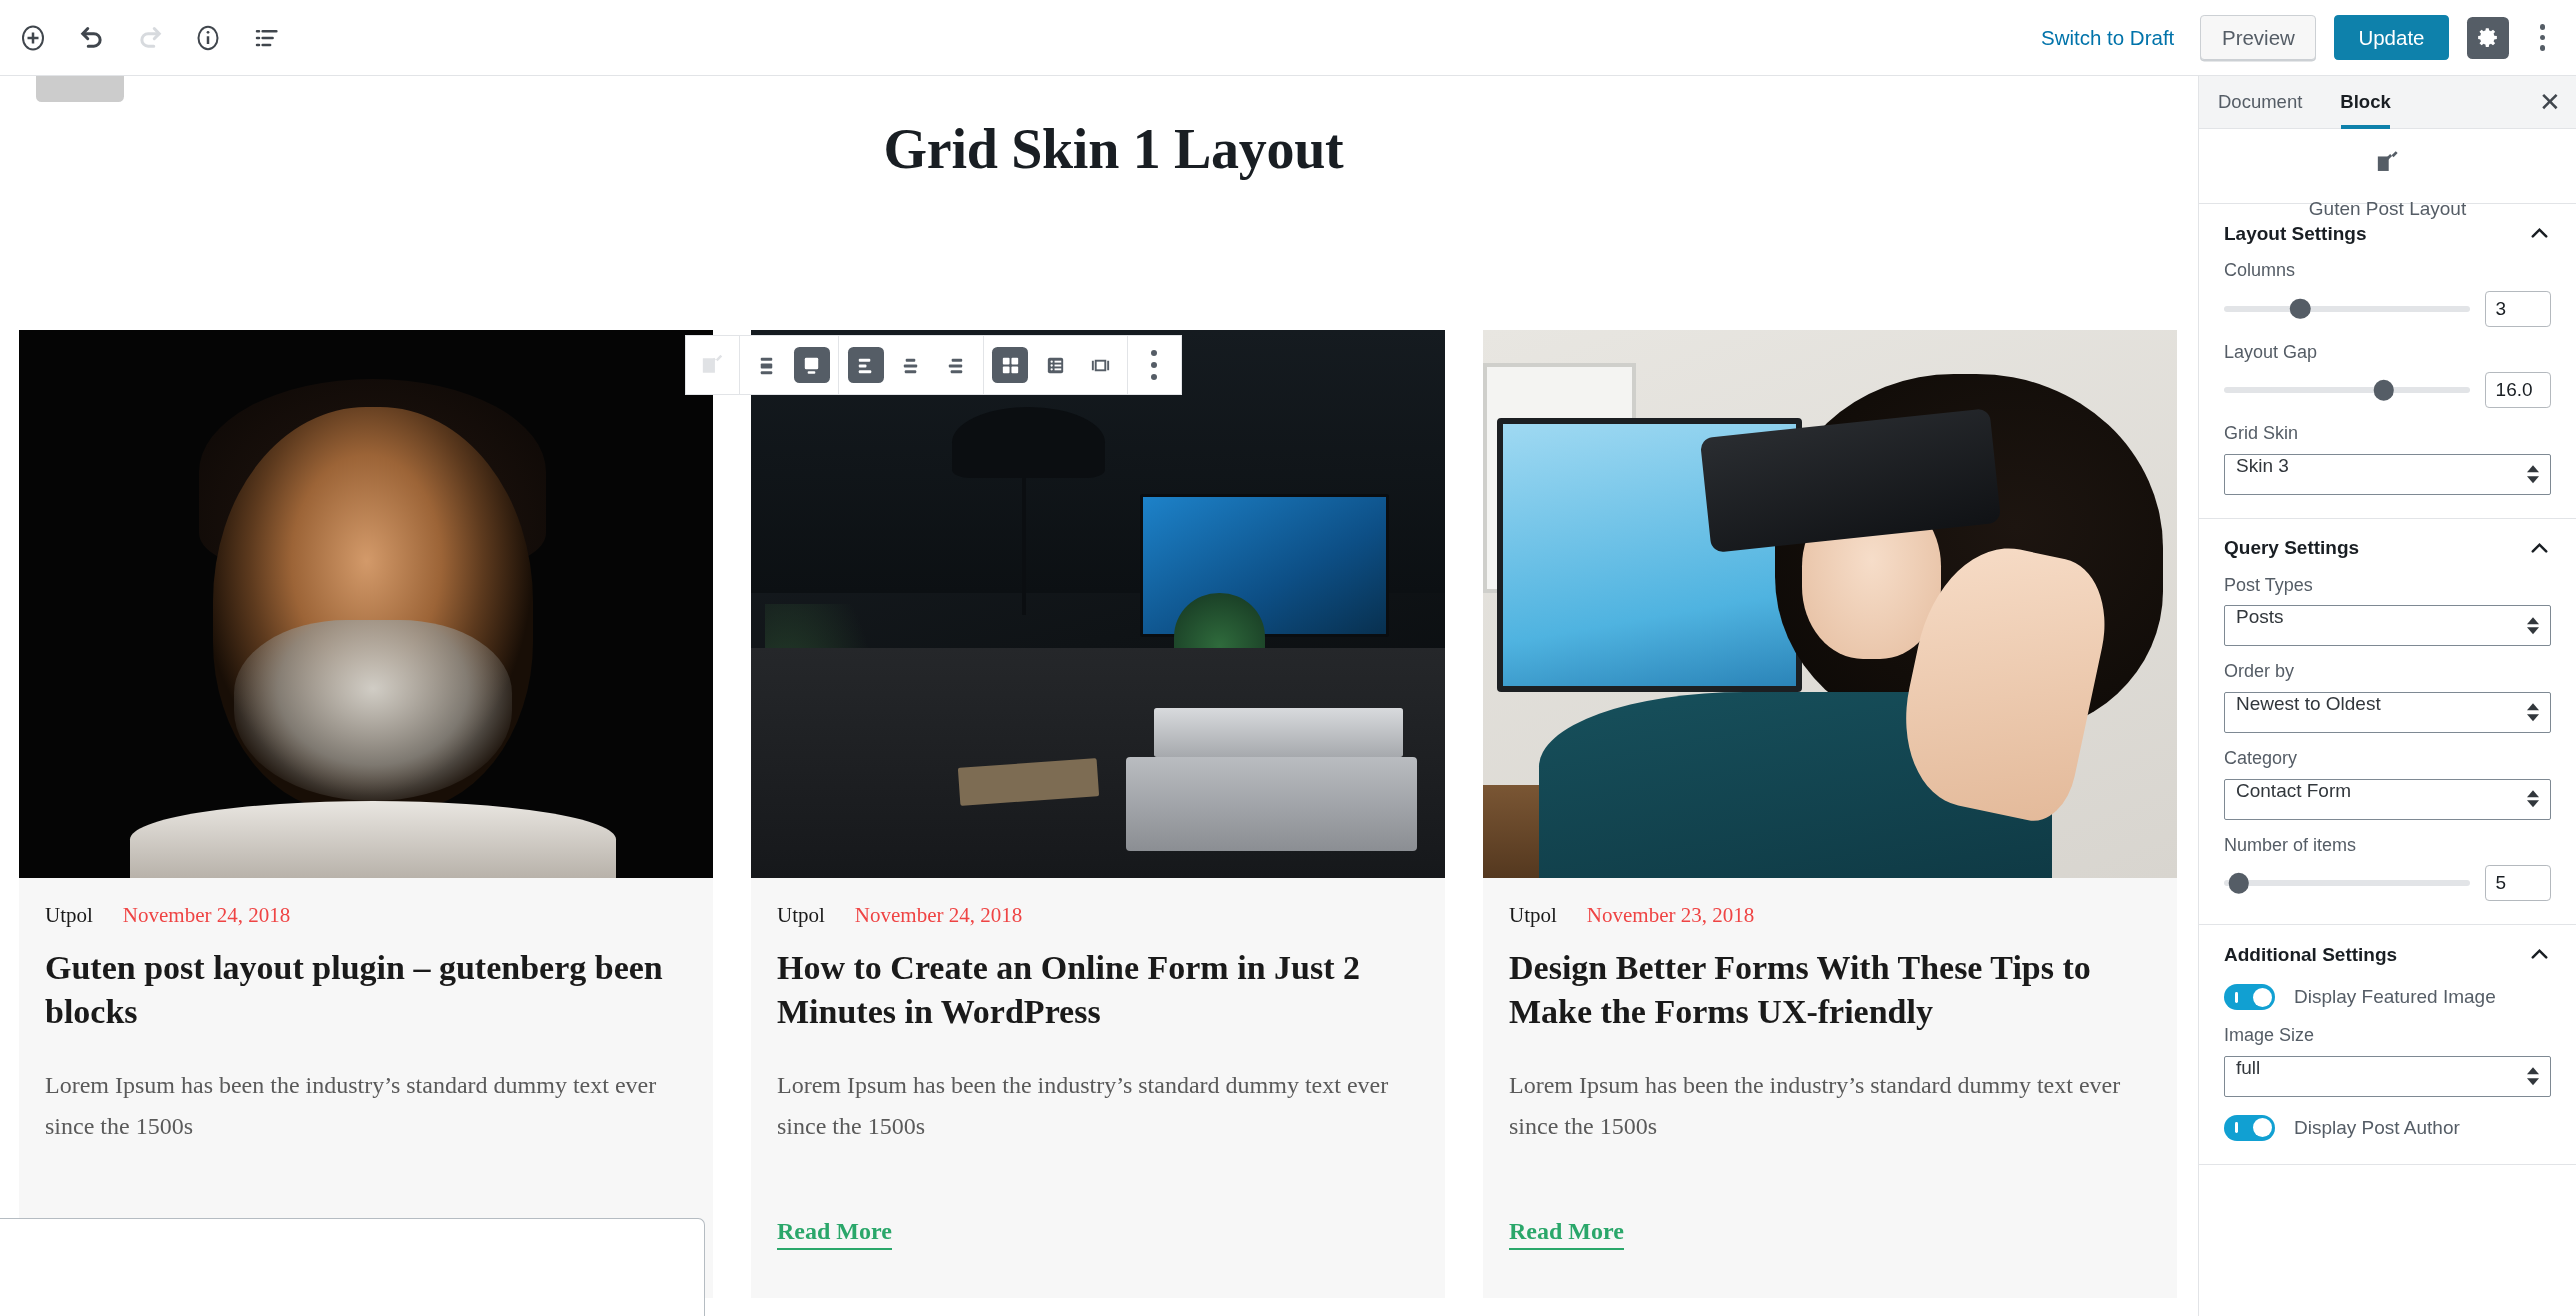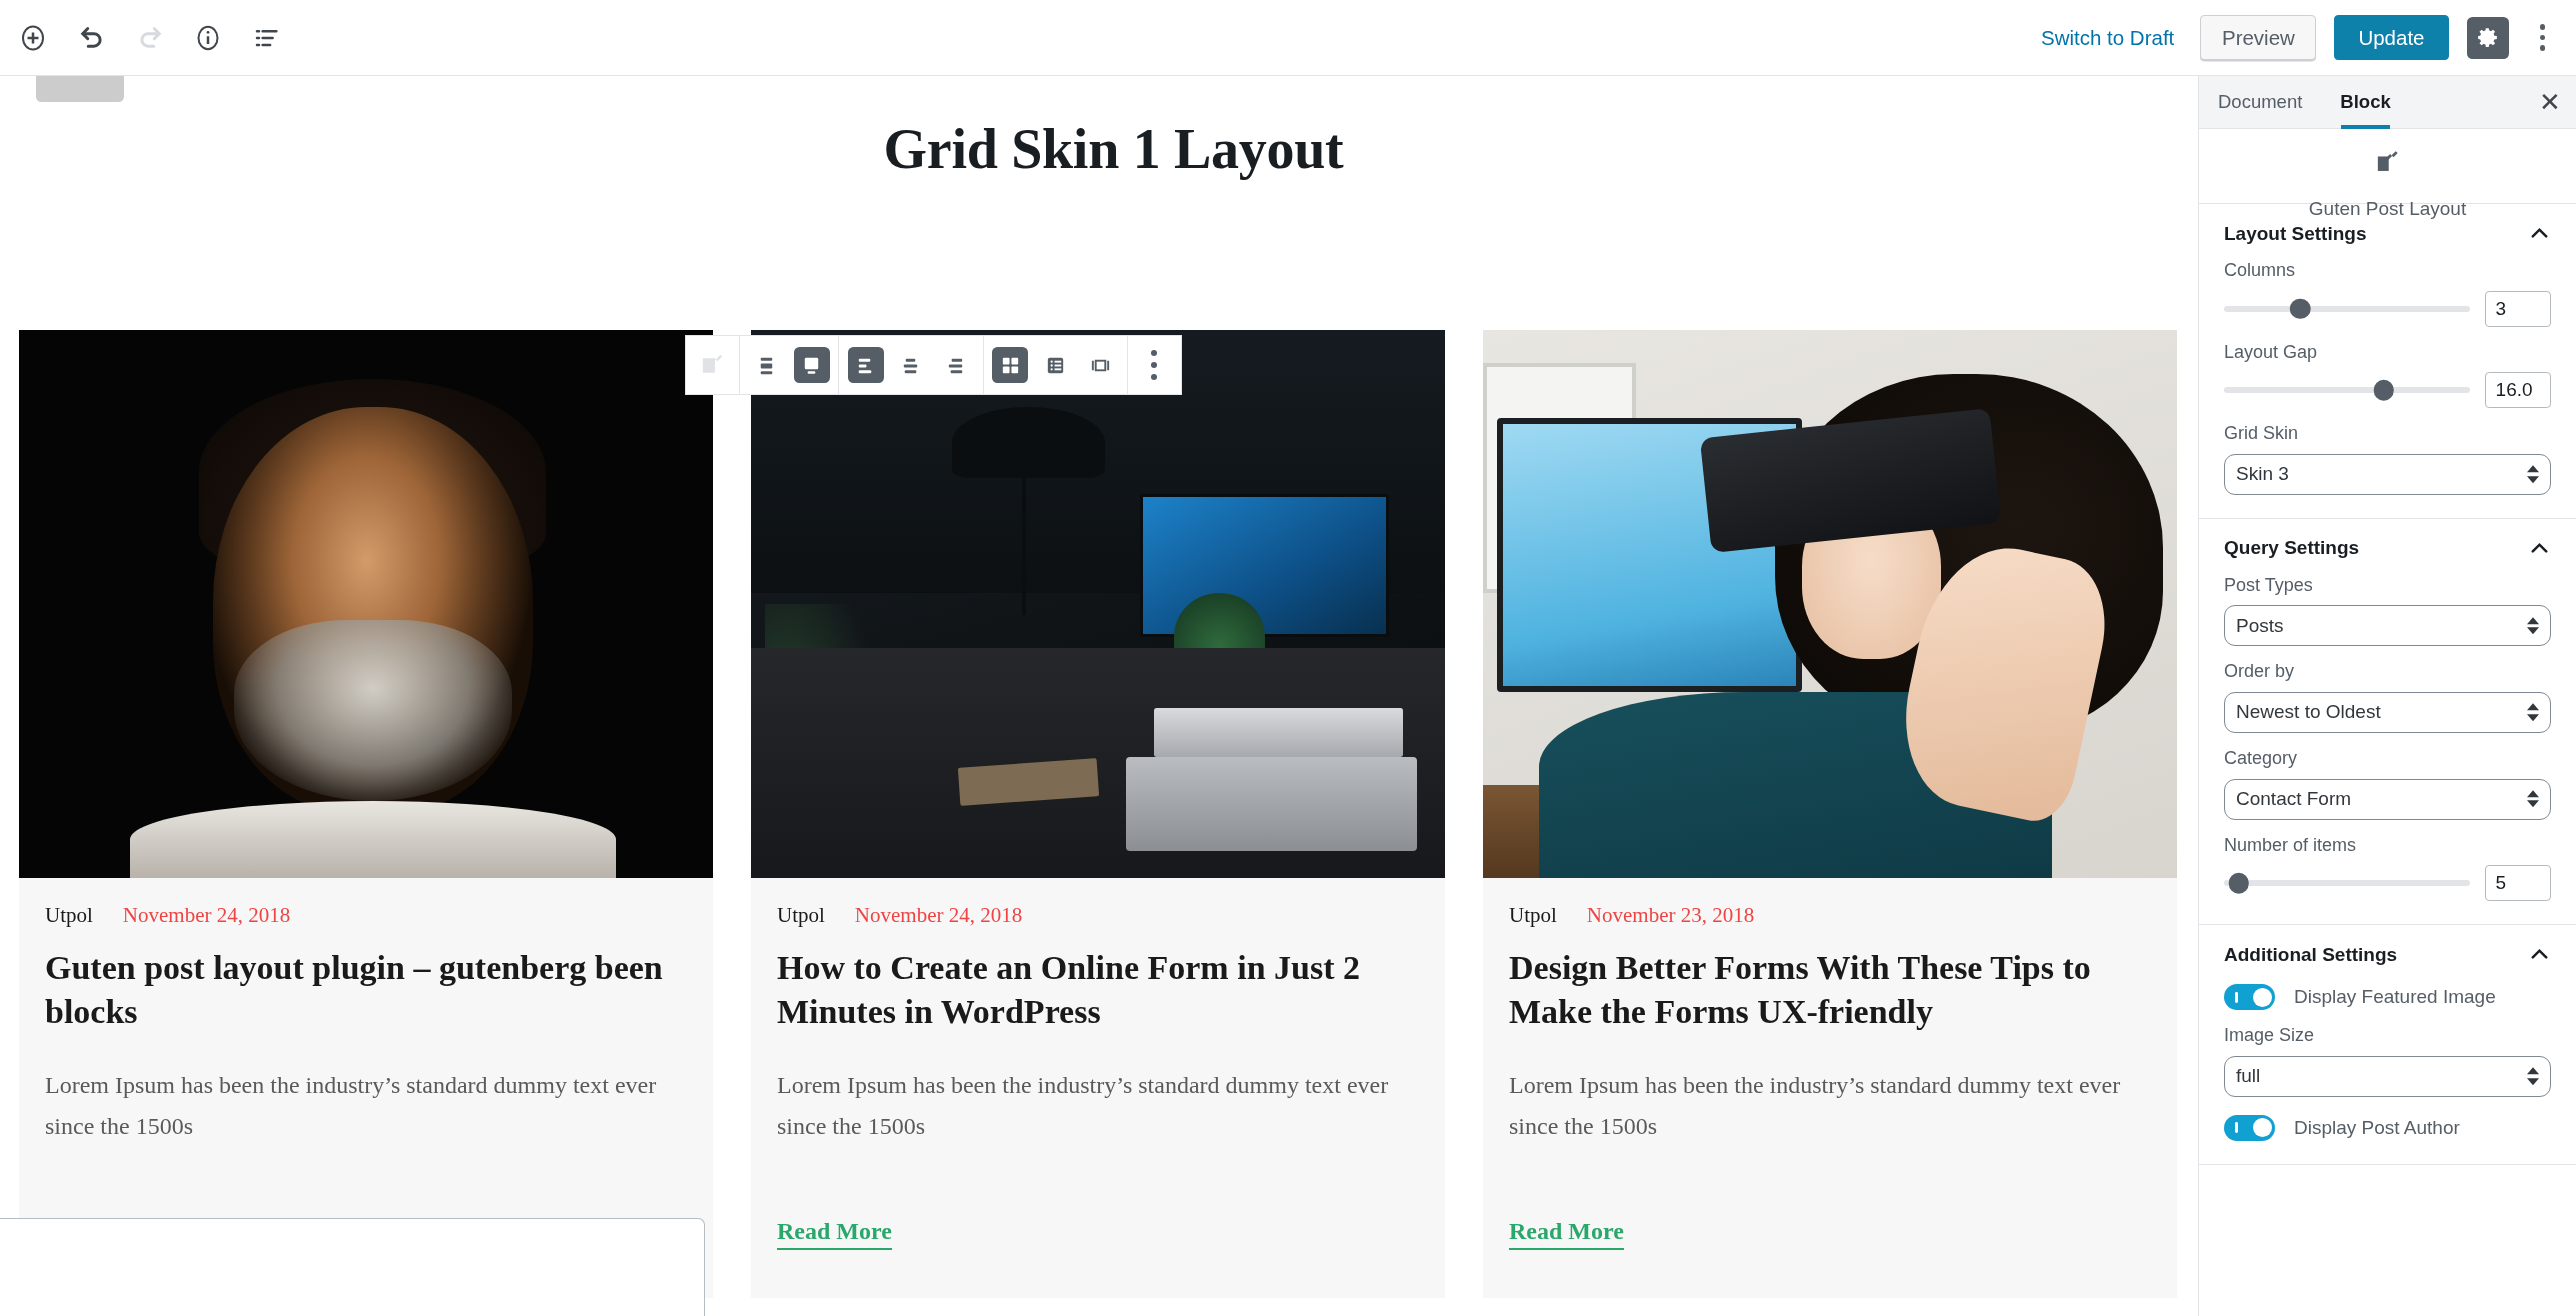--- a/index.html
+++ b/index.html
@@ -309,23 +309,23 @@
     background: #555d66; border-radius: 50%; transform: translate(-50%, -50%);
     cursor: pointer;
   }
   .numbox {
     width: 66px; height: 36px; border: 1.4px solid #b4b9be; border-radius: 4.1px;
     background: #fff; font-size: 19px; color: #191e23;
     display: flex; align-items: center; padding-left: 9.6px;
     font-family: "Liberation Sans", sans-serif;
   }
   .selbox {
-    width: 100%; height: 41px; border: 1.4px solid #7e8993; border-radius: 11px;
+    width: 100%; height: 41px; border: 1.4px solid #7e8993; border-radius: 2px;
     background: #fff; font-size: 19px; color: #32373c;
-    display: flex; align-items: center; padding: 0 11px;
+    display: flex; align-items: flex-start; padding: 0 11px;
     position: relative; cursor: pointer;
     font-family: "Liberation Sans", sans-serif;
   }
   .selarrows {
     position: absolute; right: 11px; top: 50%; transform: translateY(-50%);
     display: flex; flex-direction: column; gap: 3.4px; align-items: center;
   }
   .selarrows .up {
     width: 0; height: 0; border-left: 6.2px solid transparent;
     border-right: 6.2px solid transparent; border-bottom: 7.5px solid #32373c;

